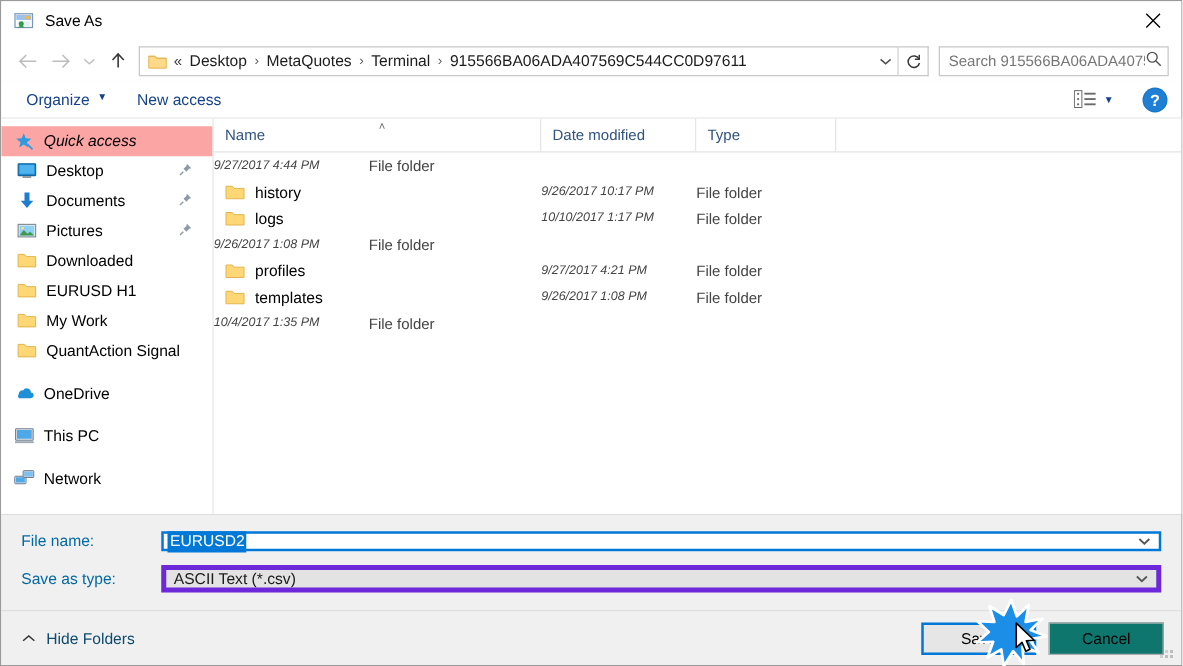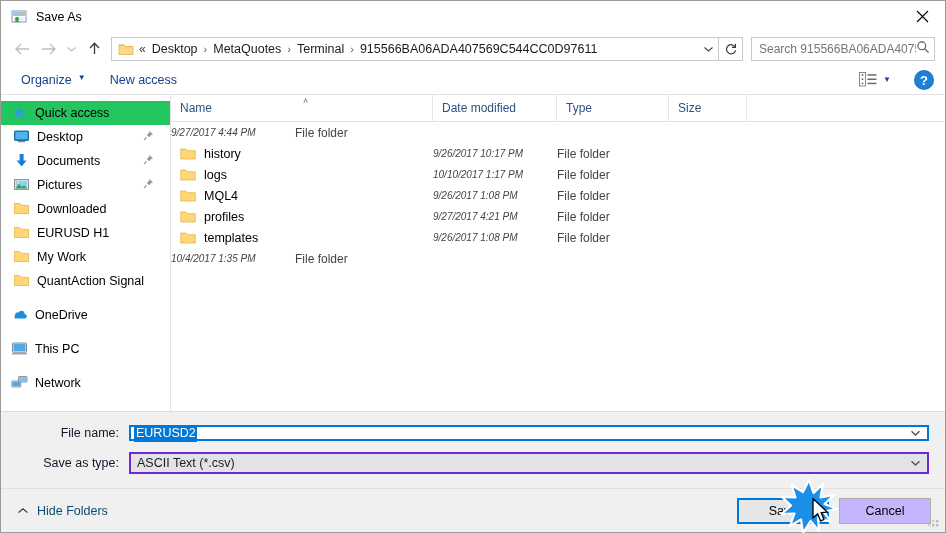--- a/index.html
+++ b/index.html
@@ -126,21 +126,21 @@
     background: #ffffff;
     border-right: 1px solid #e4e4e4;
     padding-top: 6px;
     overflow: hidden;
   }
   .nav-row {
     height: 24px; display: flex; align-items: center;
     padding-left: 21px; position: relative;
     font-size: 12.5px; color: #000;
   }
-  .nav-row.selgray { background: #22c55e; }
+  .nav-row.selgray { background: #fca5a5; font-style: italic; }
   .nav-row.group { padding-left: 10px; }
   .nav-row.child { padding-left: 12px; }
   .nav-ico {
     width: 17px; height: 16px; margin-right: 7px;
     flex: none; position: relative;
   }
   .nav-label { white-space: nowrap; overflow: hidden; }
   .pin { position: absolute; right: 16px; top: 5px; }
   .nav-gap { height: 10px; }
 
@@ -178,37 +178,37 @@
   .cell.size { width: 78px; color: #444; font-size: 12px; }
   .folder-ico { width: 16px; height: 14px; margin-right: 8px; flex: none; }
 
   
   .form {
     background: #f0f0f0;
     padding: 10px 16px 6px 16px;
   }
   .frow { display: flex; align-items: center; height: 22px; margin-bottom: 8px; }
   .flabel {
-    width: 112px; text-align: right; padding-right: 10px;
-    font-size: 12.5px; color: #0f172a;
+    width: 112px; text-align: left; padding-right: 10px;
+    font-size: 12.5px; color: #0369a1;
   }
   .fname-wrap {
     flex: 1; height: 16px; background: #fff;
     border: 2px solid #0078d7;
     display: flex; align-items: center;
   }
   .fname-val {
     margin-left: 3px;
     background: #0078d7; color: #fff;
     font-size: 12.5px; padding: 1px 1px 2px 2px;
   }
   .fname-caret { flex: 1; }
   .sel-wrap {
     flex: 1; height: 22px; background: #e3e3e3;
-    border: 2px solid #6d28d9;
+    border: 4px solid #6d28d9;
     display: flex; align-items: center;
   }
   .sel-val { margin-left: 6px; font-size: 12.5px; color: #1b1b1b; }
   .dd-arrow {
     width: 24px; height: 100%; margin-left: auto;
     display: flex; align-items: center; justify-content: center; flex: none;
   }
 
   
   .footer {
@@ -220,21 +220,21 @@
   }
   .hidefolders {
     display: flex; align-items: center; gap: 8px;
     font-size: 12.5px; color: #0c4a6e; padding: 4px 6px;
   }
   .btns { margin-left: auto; display: flex; align-items: center; gap: 10px; }
   .btn {
     width: 92px; height: 26px;
     display: flex; align-items: center; justify-content: center;
     font-size: 12.5px; color: #000;
-    background: #c4b5fd; border: 1px solid #adadad;
+    background: #0f766e; border: 1px solid #adadad;
   }
   .btn.primary {
     background: #e6e6e6;
     border: 2px solid #0078d7;
   }
   .grip {
     position: absolute; right: 4px; bottom: 3px;
     width: 14px; height: 14px;
   }
 
@@ -506,23 +506,20 @@
         <div class="ch name">
           <span class="sortcaret">˄</span>
           <span>Name</span>
         </div>
         <div class="ch date">
           <span>Date modified</span>
         </div>
         <div class="ch type">
           <span>Type</span>
         </div>
-        <div class="ch size">
-          <span>Size</span>
-        </div>
         <div class="ch blank"></div>
       </div>
 
       <div class="rows">
         <div class="row">
           <div class="cell date">9/27/2017 4:44 PM</div>
           <div class="cell type">File folder</div>
           <div class="cell size"></div>
         </div>
         <div class="row">
@@ -545,28 +542,20 @@
                   <path d="M0.8 2 h5 l1.4 1.7 H15.2 V12 H0.8 Z" fill="#ffd875" stroke="#e3b44e" stroke-width="0.8"></path>
                 </svg>
             </span>
             <span>logs</span>
           </div>
           <div class="cell date">10/10/2017 1:17 PM</div>
           <div class="cell type">File folder</div>
           <div class="cell size"></div>
         </div>
         <div class="row">
-          <div class="cell name">
-            <span class="folder-ico">
-              <svg width="16" height="14" viewBox="0 0 16 14">
-                  <path d="M0.8 2 h5 l1.4 1.7 H15.2 V12 H0.8 Z" fill="#ffd875" stroke="#e3b44e" stroke-width="0.8"></path>
-                </svg>
-            </span>
-            <span>MQL4</span>
-          </div>
           <div class="cell date">9/26/2017 1:08 PM</div>
           <div class="cell type">File folder</div>
           <div class="cell size"></div>
         </div>
         <div class="row">
           <div class="cell name">
             <span class="folder-ico">
               <svg width="16" height="14" viewBox="0 0 16 14">
                   <path d="M0.8 2 h5 l1.4 1.7 H15.2 V12 H0.8 Z" fill="#ffd875" stroke="#e3b44e" stroke-width="0.8"></path>
                 </svg>

